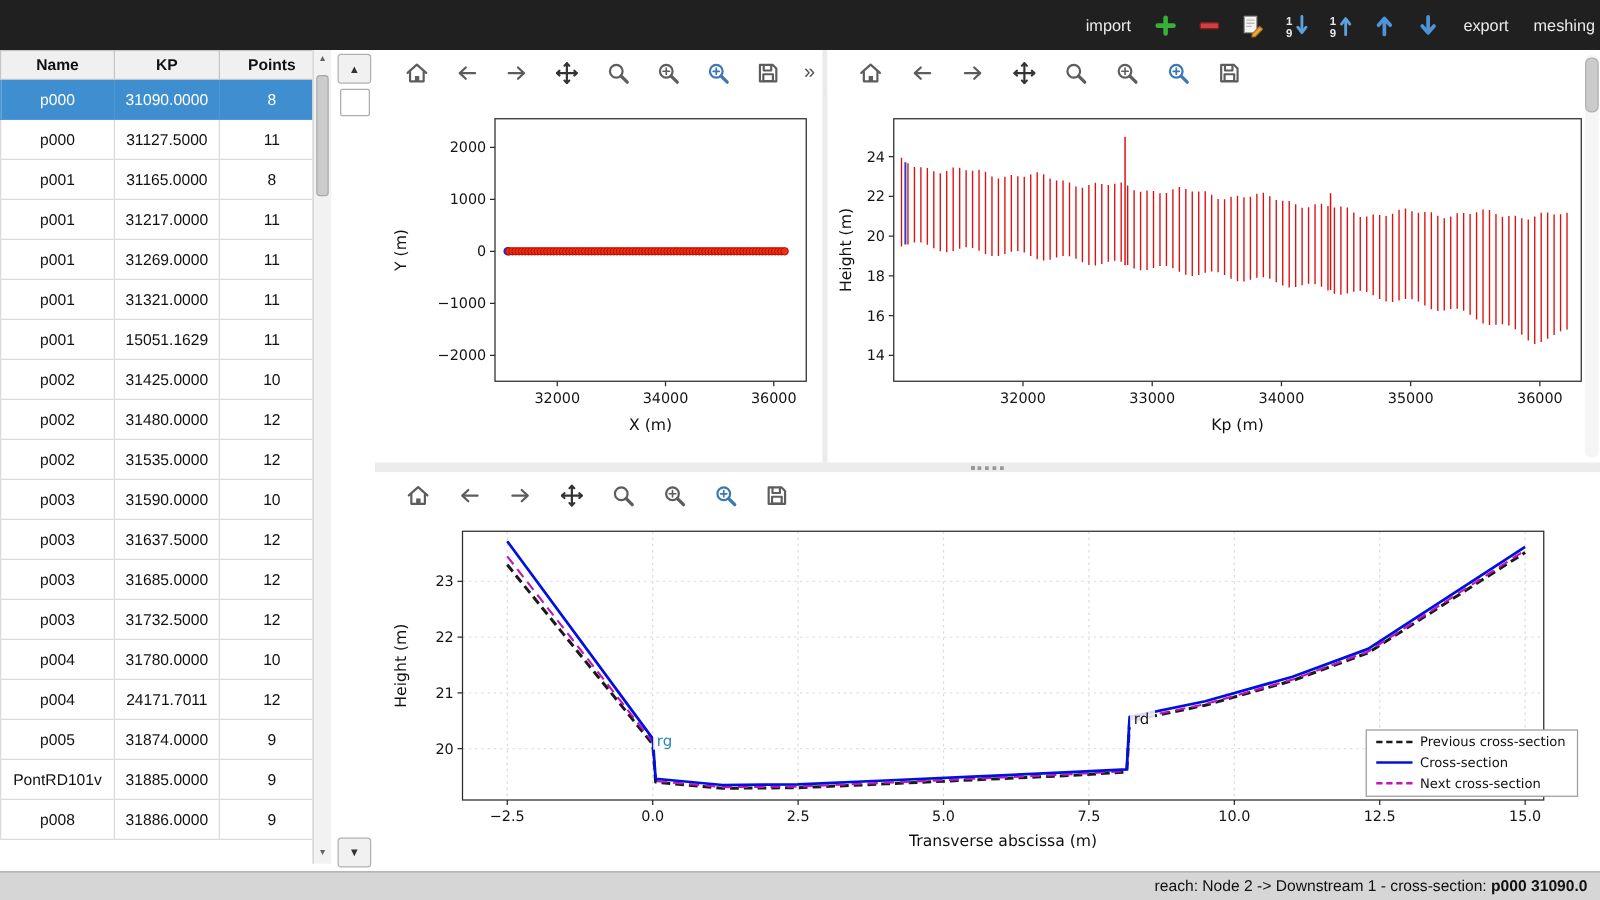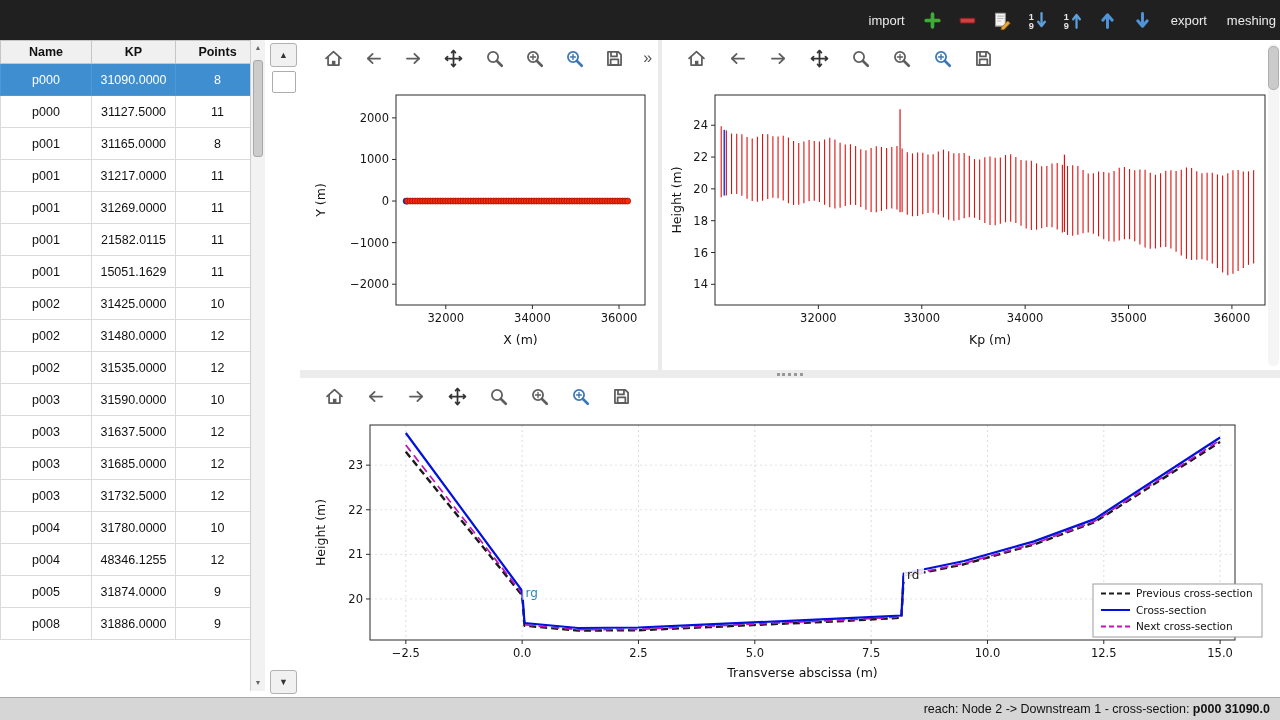--- a/index.html
+++ b/index.html
@@ -153,21 +153,21 @@
             <td>31217.0000</td>
             <td>11</td>
           </tr>
           <tr>
             <td>p001</td>
             <td>31269.0000</td>
             <td>11</td>
           </tr>
           <tr>
             <td>p001</td>
-            <td>21582.0115</td>
+            <td>31321.0000</td>
             <td>11</td>
           </tr>
           <tr>
             <td>p001</td>
             <td>15051.1629</td>
             <td>11</td>
           </tr>
           <tr>
             <td>p002</td>
             <td>31425.0000</td>
@@ -203,26 +203,31 @@
             <td>31732.5000</td>
             <td>12</td>
           </tr>
           <tr>
             <td>p004</td>
             <td>31780.0000</td>
             <td>10</td>
           </tr>
           <tr>
             <td>p004</td>
-            <td>48346.1255</td>
+            <td>24171.7011</td>
             <td>12</td>
           </tr>
           <tr>
             <td>p005</td>
             <td>31874.0000</td>
+            <td>9</td>
+          </tr>
+          <tr>
+            <td>PontRD101v</td>
+            <td>31885.0000</td>
             <td>9</td>
           </tr>
           <tr>
             <td>p008</td>
             <td>31886.0000</td>
             <td>9</td>
           </tr>
         </tbody>
     </table>
   </div>

